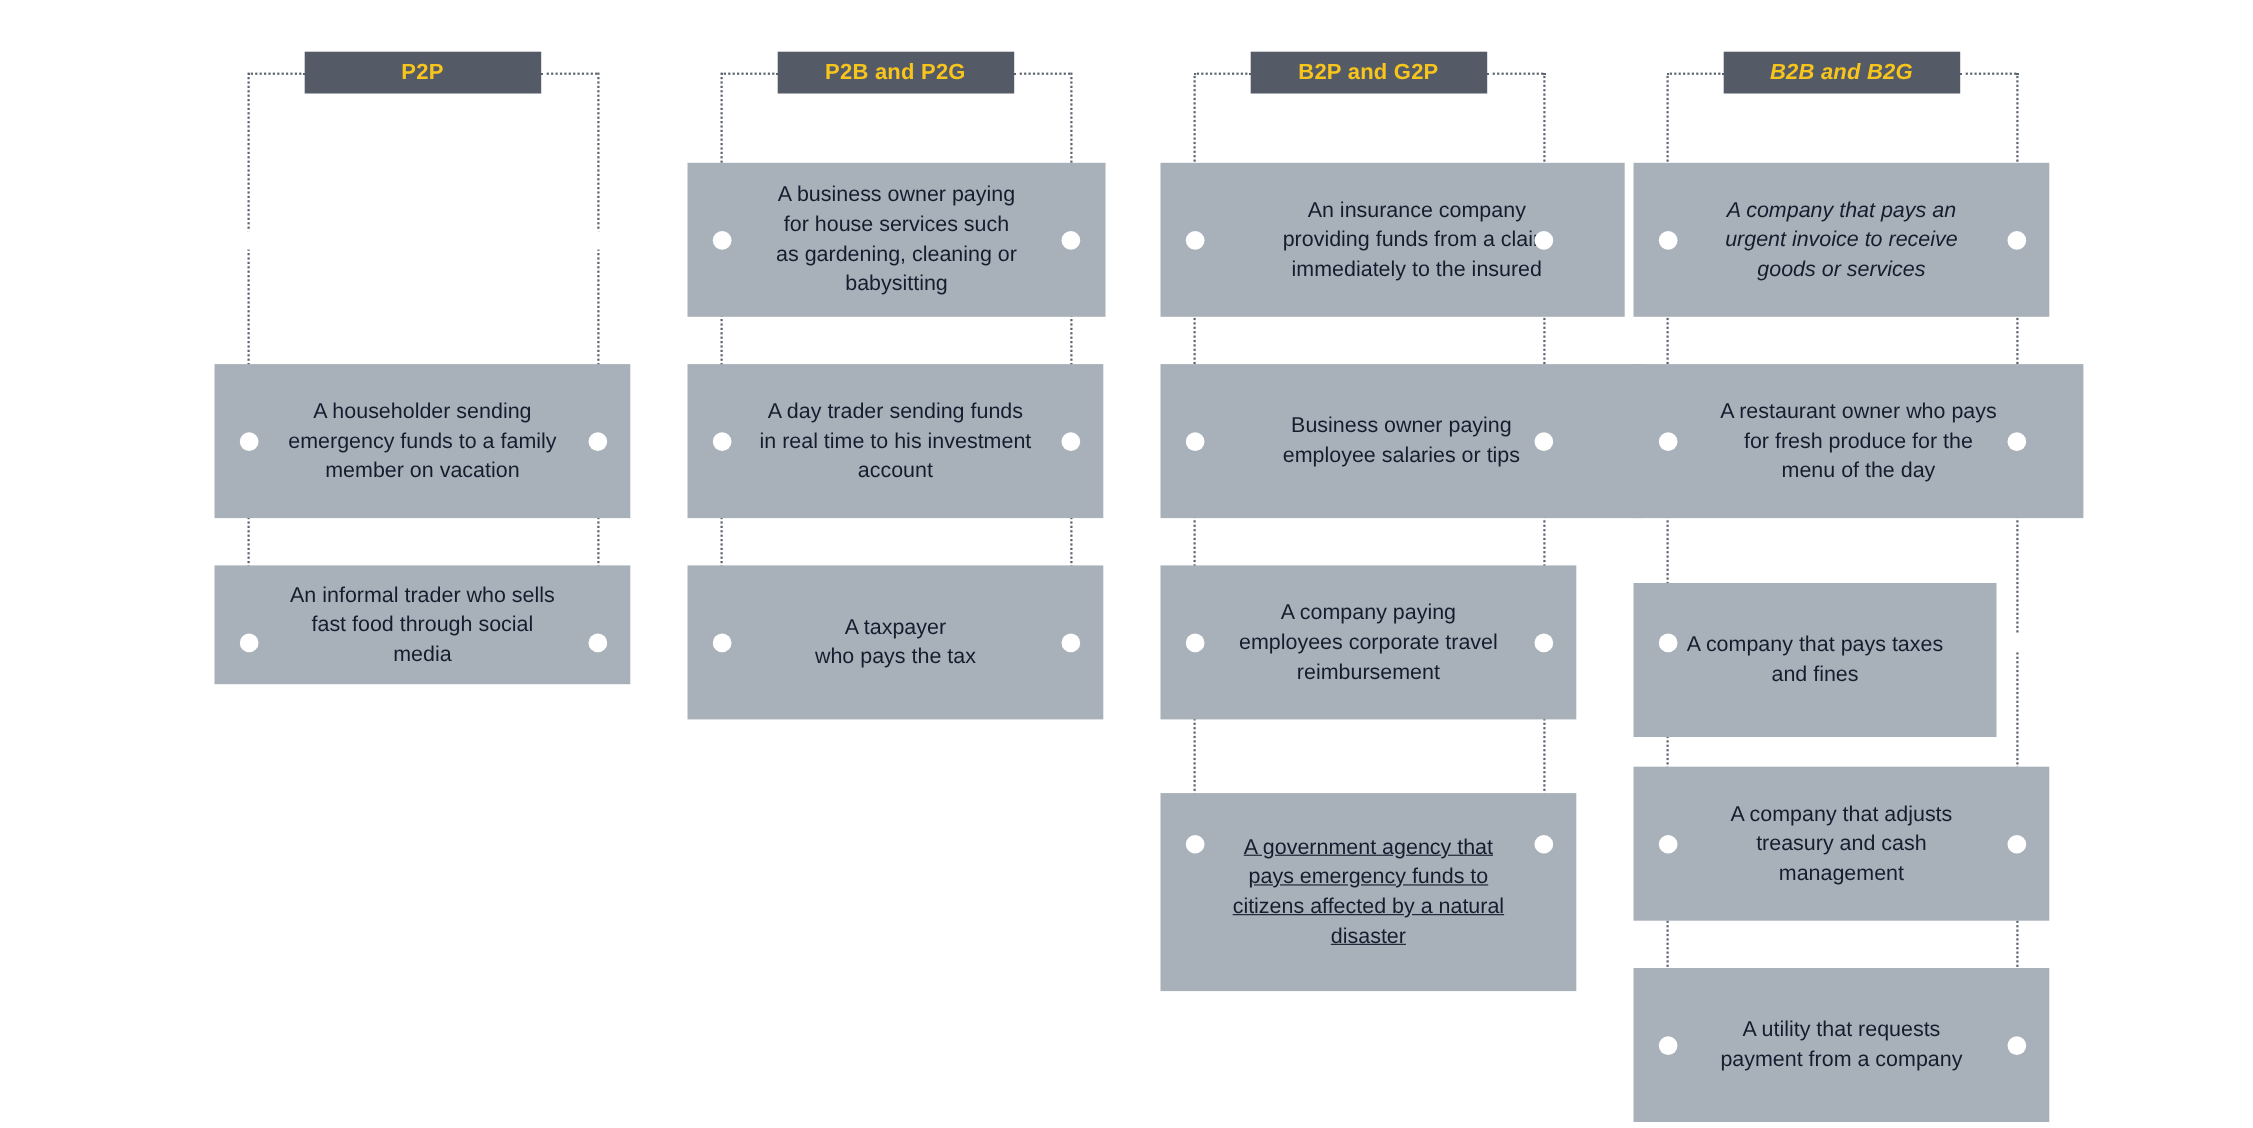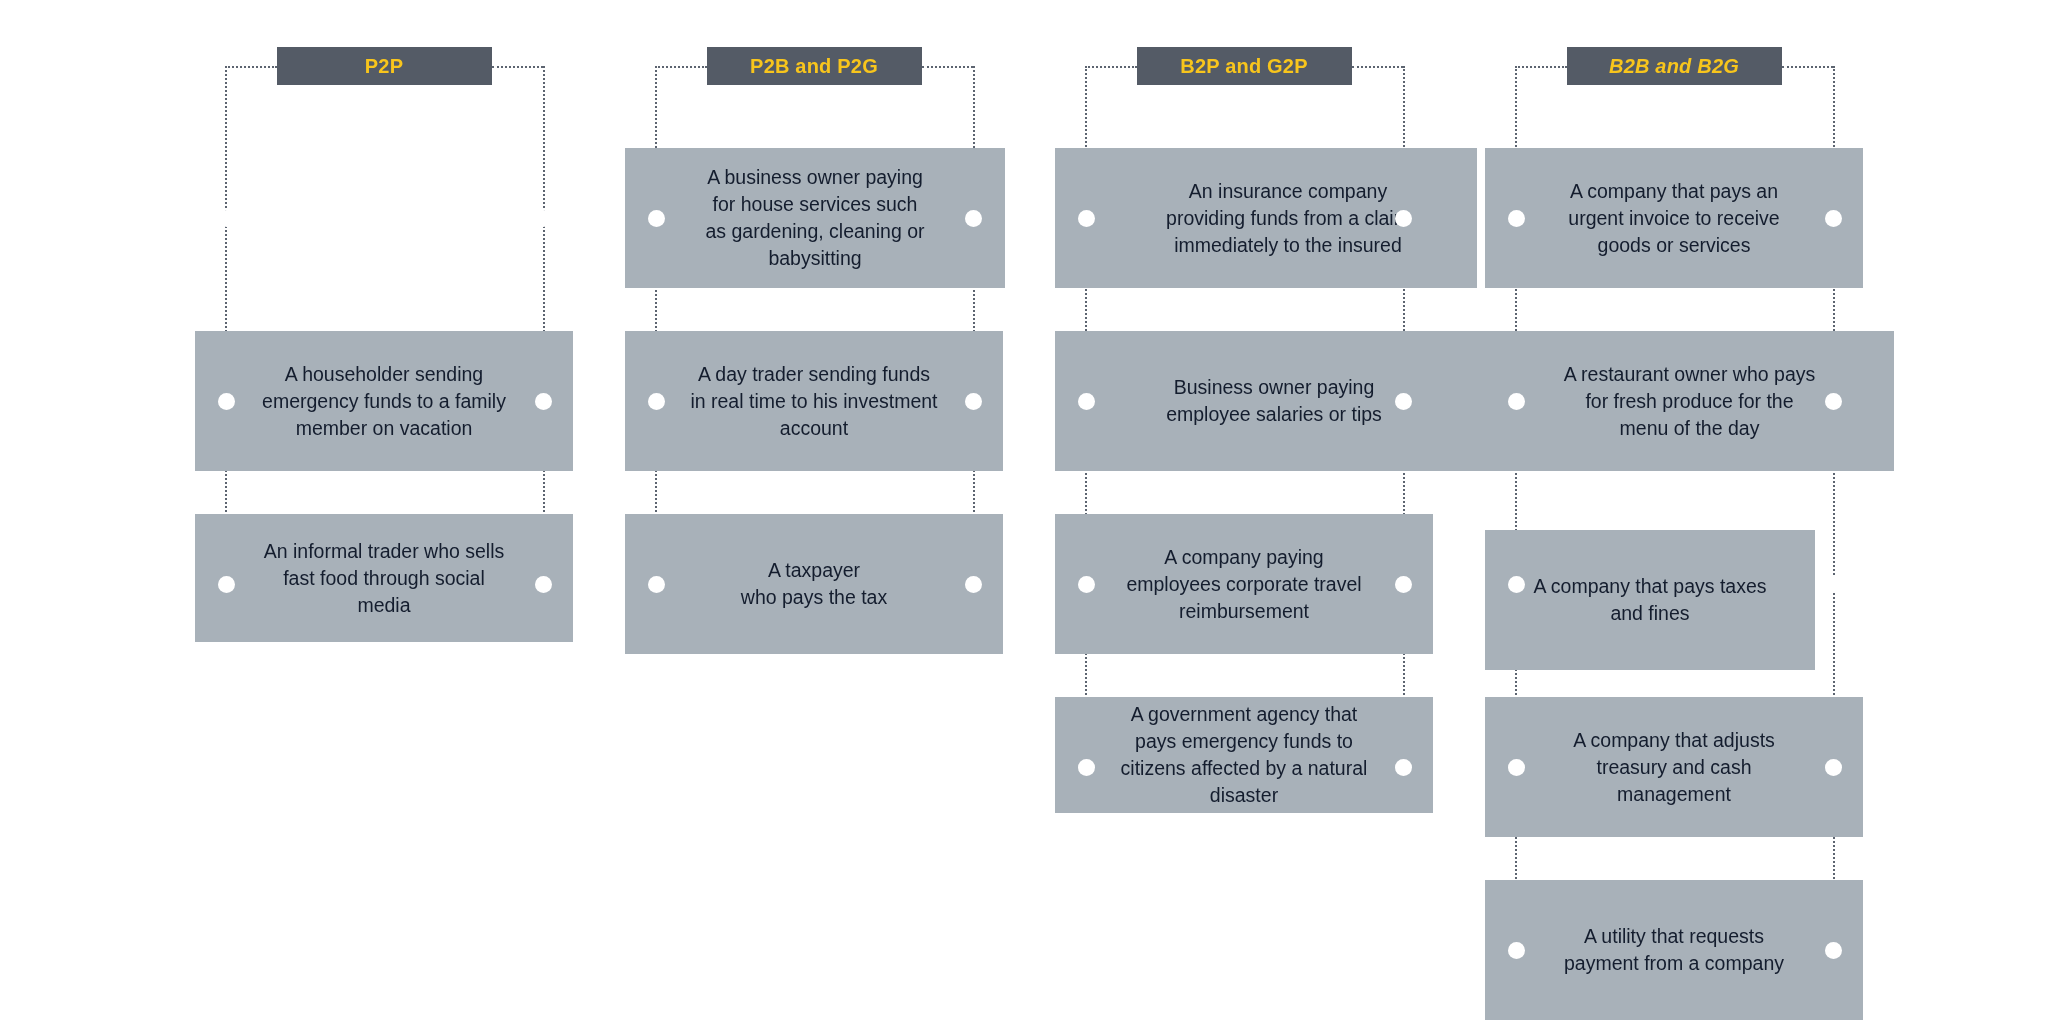--- a/index.html
+++ b/index.html
@@ -78,21 +78,21 @@
     <div class="col-header" style="left: 276.5px; top: 47px; width: 215px;">P2P</div>
     <div class="node" style="left: 217.5px; top: 209.5px;"></div>
     <div class="node" style="left: 534.5px; top: 209.5px;"></div>
     <div class="card" style="left: 195px; top: 331px; width: 378px; height: 140px;">
       <div class="card-text">A householder sending
 emergency funds to a family
 member on vacation</div>
     </div>
     <div class="node" style="left: 217.5px; top: 392.5px;"></div>
     <div class="node" style="left: 534.5px; top: 392.5px;"></div>
-    <div class="card" style="left: 195px; top: 514px; width: 378px; height: 128px;">
+    <div class="card" style="left: 195px; top: 514px; width: 378px; height: 108px;">
       <div class="card-text">An informal trader who sells
 fast food through social
 media</div>
     </div>
     <div class="node" style="left: 217.5px; top: 575.5px;"></div>
     <div class="node" style="left: 534.5px; top: 575.5px;"></div>
     <div class="rail-h" style="left: 655px; top: 66px; width: 51.5px;"></div>
     <div class="rail-h" style="left: 921.5px; top: 66px; width: 51.5px;"></div>
     <div class="rail-v" style="left: 655px; top: 66px; height: 518px;"></div>
     <div class="rail-v" style="left: 973px; top: 66px; height: 518px;"></div>
@@ -136,34 +136,34 @@
     </div>
     <div class="node" style="left: 1077.5px; top: 392.5px;"></div>
     <div class="node" style="left: 1394.5px; top: 392.5px;"></div>
     <div class="card" style="left: 1055px; top: 514px; width: 378px; height: 140px;">
       <div class="card-text">A company paying
 employees corporate travel
 reimbursement</div>
     </div>
     <div class="node" style="left: 1077.5px; top: 575.5px;"></div>
     <div class="node" style="left: 1394.5px; top: 575.5px;"></div>
-    <div class="card" style="left: 1055px; top: 697px; width: 378px; height: 116px;">
+    <div class="card" style="left: 1055px; top: 721px; width: 378px; height: 180px; text-decoration: underline;">
       <div class="card-text">A government agency that
 pays emergency funds to
 citizens affected by a natural
 disaster</div>
     </div>
     <div class="node" style="left: 1077.5px; top: 758.5px;"></div>
     <div class="node" style="left: 1394.5px; top: 758.5px;"></div>
     <div class="rail-h" style="left: 1515px; top: 66px; width: 51.5px;"></div>
     <div class="rail-h" style="left: 1781.5px; top: 66px; width: 51.5px;"></div>
     <div class="rail-v" style="left: 1515px; top: 66px; height: 884px;"></div>
     <div class="rail-v" style="left: 1833px; top: 66px; height: 884px;"></div>
     <div class="col-header" style="left: 1566.5px; top: 47px; width: 215px; font-style: italic;">B2B and B2G</div>
-    <div class="card" style="left: 1485px; top: 148px; width: 378px; height: 140px;">
+    <div class="card" style="left: 1485px; top: 148px; width: 378px; height: 140px; font-style: italic;">
       <div class="card-text">A company that pays an
 urgent invoice to receive
 goods or services</div>
     </div>
     <div class="node" style="left: 1507.5px; top: 209.5px;"></div>
     <div class="node" style="left: 1824.5px; top: 209.5px;"></div>
     <div class="card" style="left: 1485px; top: 331px; width: 409px; height: 140px;">
       <div class="card-text">A restaurant owner who pays
 for fresh produce for the
 menu of the day</div>

